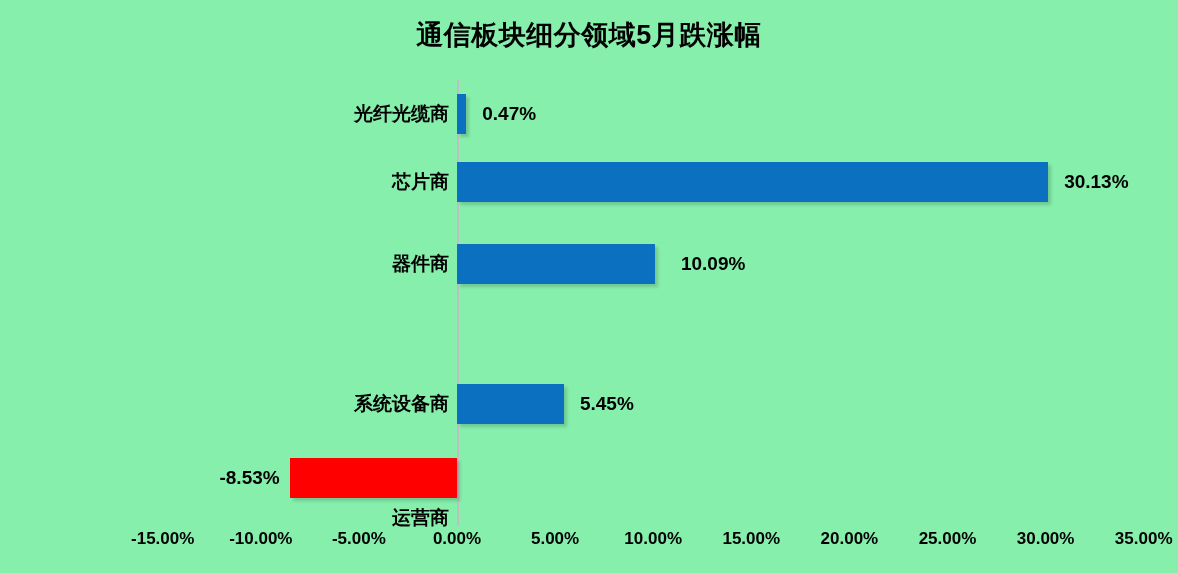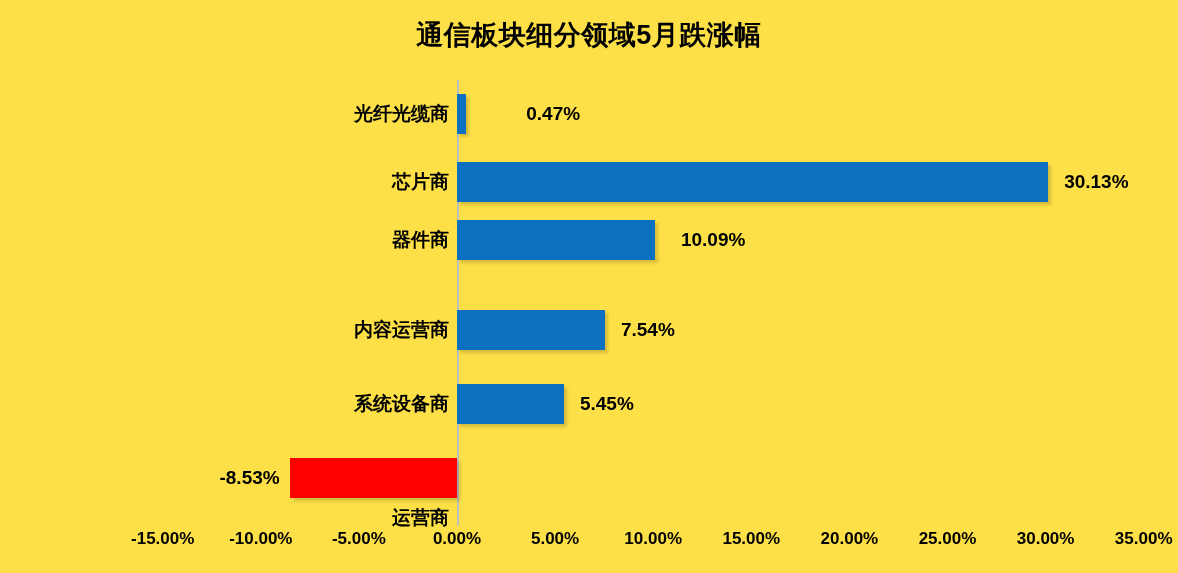--- a/index.html
+++ b/index.html
@@ -15,21 +15,21 @@
     overflow: hidden;
     position: relative;
   }
 
   #chart-root {
     position: absolute;
     left: 0;
     top: 0;
     width: 1178px;
     height: 573px;
-    background: #fde047;
+    background: #86efac;
   }
 
   
   #chart-title {
     position: absolute;
     left: 0;
     top: 18px;
     width: 1178px;
     text-align: center;
     font-size: 27px;
@@ -140,40 +140,35 @@
 
   <div id="chart-title">通信板块细分领域5月跌涨幅</div>
 
   <div id="plot-area">
 
     <div id="zero-axis-line"></div>
 
     <div class="bar-row" style="top:0px;">
       <div class="cat-label">光纤光缆商</div>
       <div class="bar positive" style="left: 457px; width: 9.2214px;"></div>
-      <div class="value-label right-side" style="left: 482.221px; margin-left: 44px;">0.47%</div>
+      <div class="value-label right-side" style="left: 482.221px;">0.47%</div>
     </div>
 
     <div class="bar-row" style="top:68px;">
       <div class="cat-label">芯片商</div>
       <div class="bar positive" style="left: 457px; width: 591.151px;"></div>
       <div class="value-label right-side" style="left: 1064.15px;">30.13%</div>
     </div>
 
-    <div class="bar-row" style="top:126px;">
+    <div class="bar-row" style="top:150px;">
       <div class="cat-label">器件商</div>
       <div class="bar positive" style="left: 457px; width: 197.966px;"></div>
       <div class="value-label right-side" style="left: 670.966px; margin-left: 10px;">10.09%</div>
     </div>
 
-    <div class="bar-row" style="top:216px;">
-      <div class="cat-label">内容运营商</div>
-      <div class="bar positive" style="left: 457px; width: 147.935px;"></div>
-      <div class="value-label right-side" style="left: 620.935px;">7.54%</div>
-    </div>
 
     <div class="bar-row" style="top:290px;">
       <div class="cat-label">系统设备商</div>
       <div class="bar positive" style="left: 457px; width: 106.929px;"></div>
       <div class="value-label right-side" style="left: 579.929px;">5.45%</div>
     </div>
 
     <div class="bar-row" style="top:364px;">
       <div class="bar negative" style="left: 289.641px; width: 167.359px;"></div>
       <div class="inbar-label" style="right: 729px;">运营商</div>

